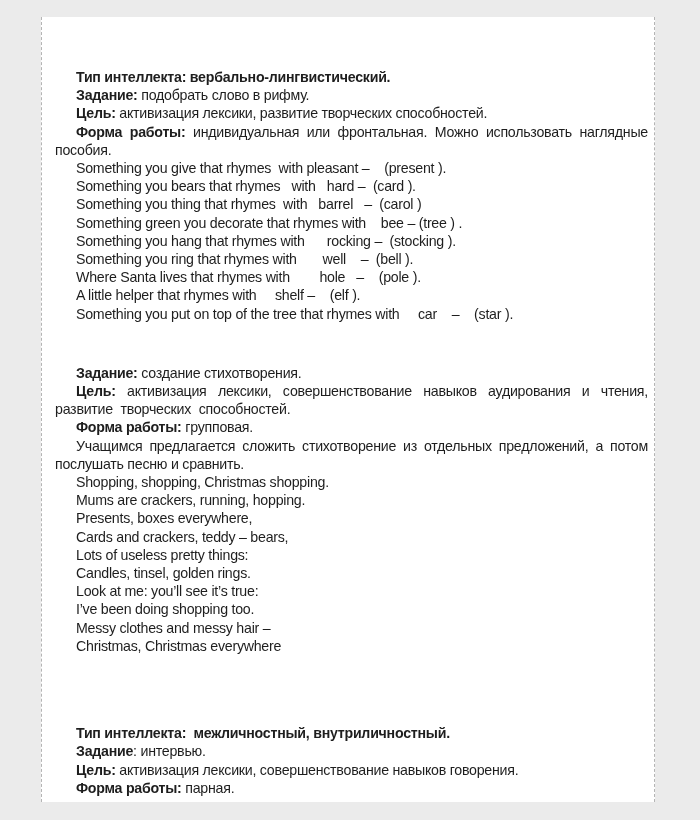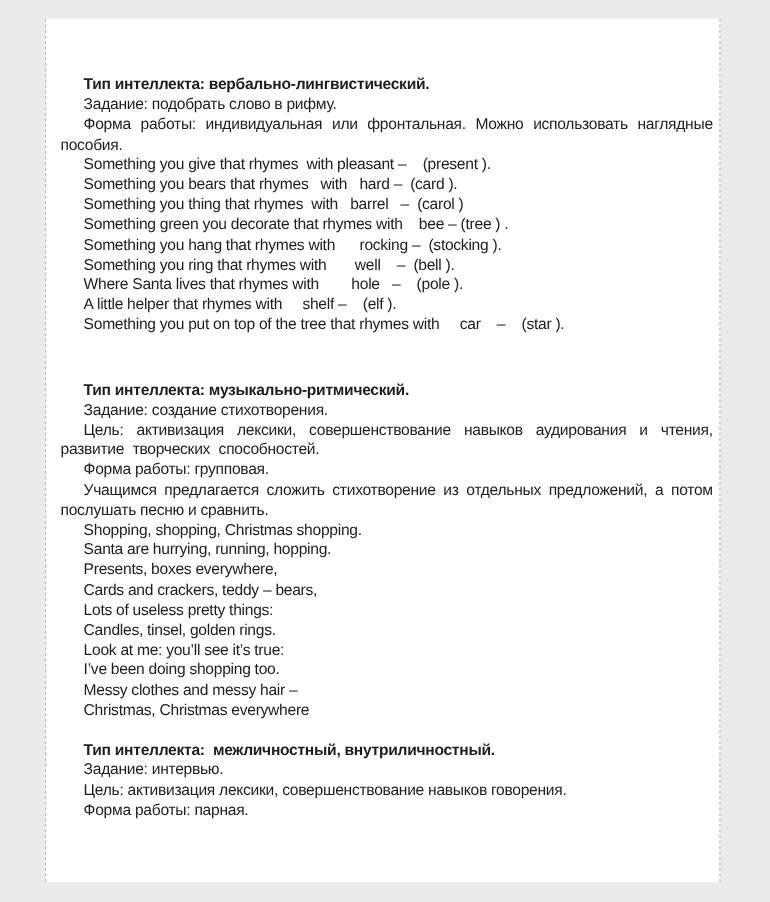--- a/index.html
+++ b/index.html
@@ -52,66 +52,66 @@
       margin: 0;
     }
     .para {
       display: block;
       text-indent: 21px;
       text-align: justify;
       margin: 0;
       hyphens: manual;
     }
     .label {
-      font-weight: normal;
+      font-weight: bold;
     }
     .heading {
       font-weight: bold;
     }
   </style>
 </head>
 <body>
 
 <div class="page">
   <div class="content">
 
     <div class="section s1">
       <p class="line heading"><span>Тип интеллекта:</span><span> вербально-лингвистический.</span></p>
       <p class="line"><span class="label">Задание:</span><span> подобрать слово в рифму.</span></p>
+      <p class="line"><span class="label">Цель:</span><span> активизация лексики, развитие творческих способностей.</span></p>
       <p class="para"><span class="label">Форма работы:</span><span> индивидуальная или фронтальная. Можно использовать наглядные пособия.</span></p>
       <p class="line">Something you give that rhymes  with pleasant –    (present ).</p>
       <p class="line">Something you bears that rhymes   with   hard –  (card ).</p>
       <p class="line">Something you thing that rhymes  with   barrel   –  (carol )</p>
       <p class="line">Something green you decorate that rhymes with    bee – (tree ) .</p>
       <p class="line">Something you hang that rhymes with      rocking –  (stocking ).</p>
       <p class="line">Something you ring that rhymes with       well    –  (bell ).</p>
       <p class="line">Where Santa lives that rhymes with        hole   –    (pole ).</p>
       <p class="line">A little helper that rhymes with     shelf –    (elf ).</p>
       <p class="line">Something you put on top of the tree that rhymes with     car    –    (star ).</p>
     </div>
 
     <div class="section s2">
-      <p class="line heading"><span>Тип интеллекта:</span><span> музыкально-ритмический.</span></p>
       <p class="line"><span class="label">Задание:</span><span> создание стихотворения.</span></p>
       <p class="para" style="word-spacing: 4px;"><span class="label">Цель:</span><span> активизация лексики, совершенствование навыков аудирования и чте­ния, развитие творческих способностей.</span></p>
       <p class="line"><span class="label">Форма работы:</span><span> групповая.</span></p>
       <p class="para">Учащимся предлагается сложить стихотворение  из отдельных предложений, а по­том послушать песню и сравнить.</p>
       <p class="line">Shopping, shopping, Christmas shopping.</p>
-      <p class="line">Santa are hurrying, running, hopping.</p>
+      <p class="line">Mums are crackers, running, hopping.</p>
       <p class="line">Presents, boxes everywhere,</p>
       <p class="line">Cards and crackers, teddy – bears,</p>
       <p class="line">Lots of useless pretty things:</p>
       <p class="line">Candles, tinsel, golden rings.</p>
       <p class="line">Look at me: you’ll see it’s true:</p>
       <p class="line">I’ve been doing shopping too.</p>
       <p class="line">Messy clothes and messy hair –</p>
       <p class="line">Christmas, Christmas everywhere</p>
     </div>
 
-    <div class="section s3" style="margin-top: 18px;">
+    <div class="section s3" style="margin-top: 69px;">
       <p class="line heading"><span>Тип интеллекта:</span><span>  межличностный, внутриличностный.</span></p>
       <p class="line"><span class="label">Задание</span><span>: интервью.</span></p>
       <p class="line"><span class="label">Цель:</span><span> активизация лексики, совершенствование навыков говорения.</span></p>
       <p class="line"><span class="label">Форма работы:</span><span> парная.</span></p>
     </div>
 
   </div>
 </div>
 
 </body></html>

